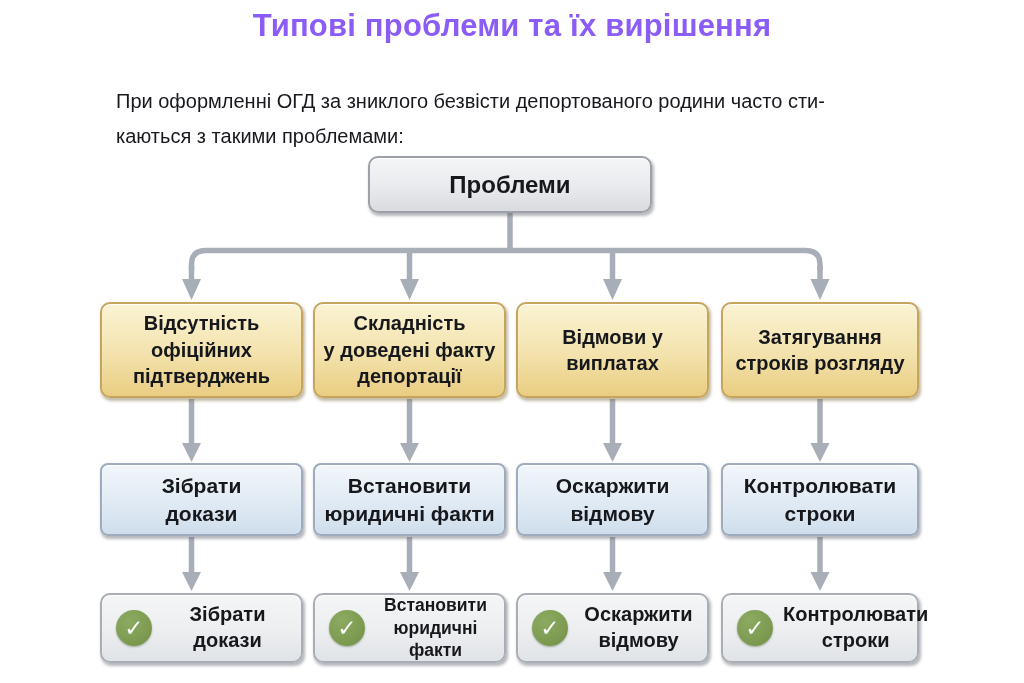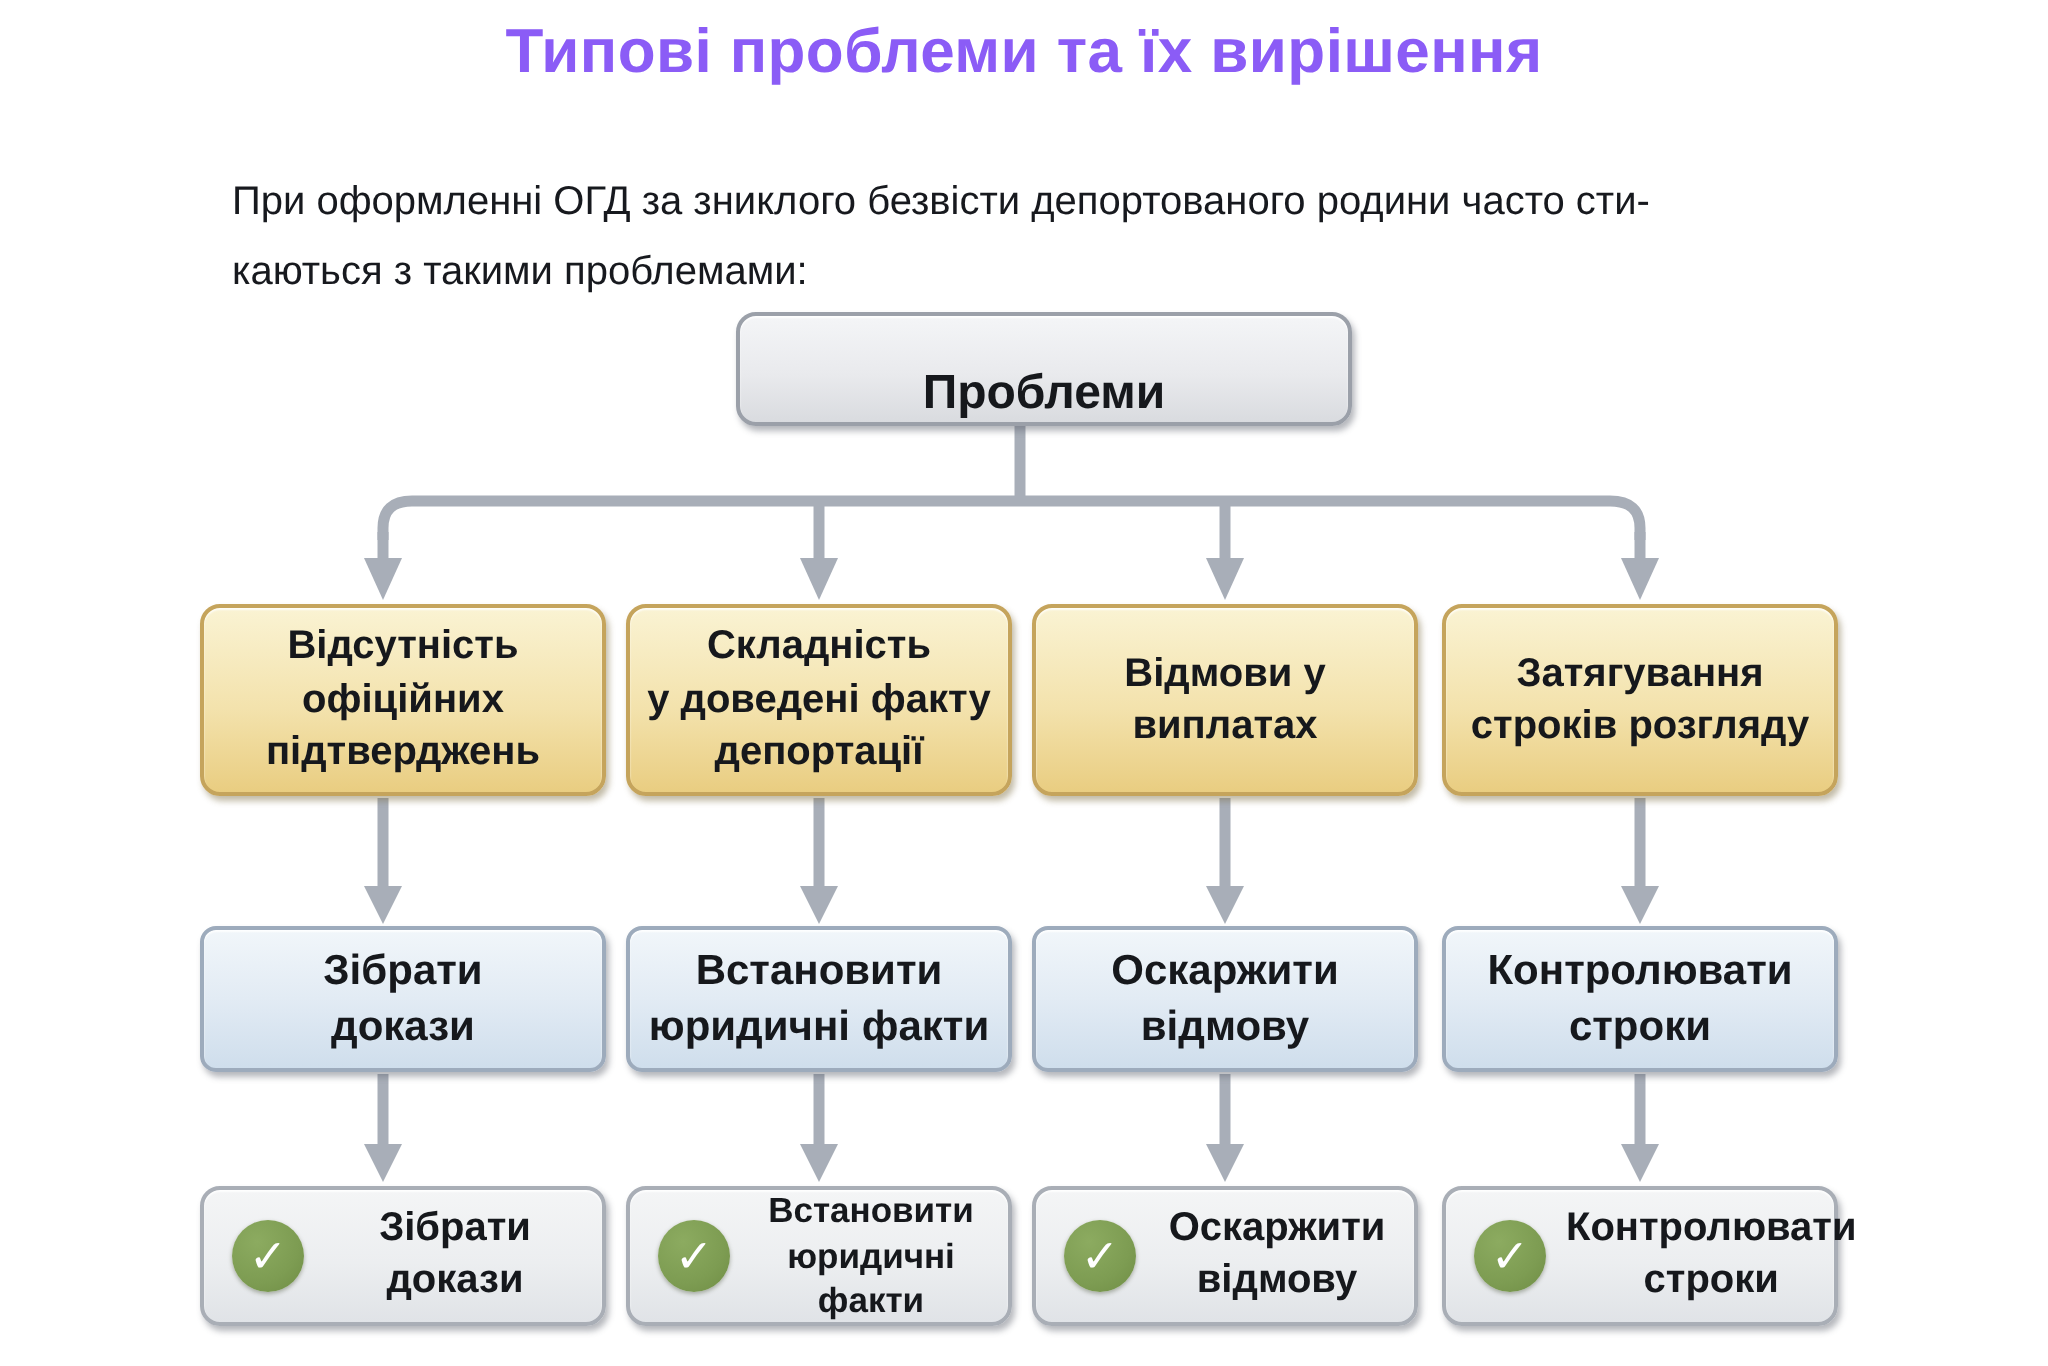--- a/index.html
+++ b/index.html
@@ -17,25 +17,24 @@
   }
   svg.connectors{position:absolute;left:0;top:0;z-index:1;}
   .box{
     position:absolute;z-index:2;box-sizing:border-box;
     display:flex;align-items:center;justify-content:center;
     text-align:center;font-weight:bold;
     border-radius:10px;
   }
   .pre{white-space:pre-line;}
   .root-box{
-    left:368px;top:156px;width:308px;height:57px;
+    left:368px;top:156px;width:284px;height:57px;
     background:linear-gradient(180deg,#f4f5f7 0%,#e9eaed 55%,#d9dbdf 100%);
     border:2px solid #9ba0a9;font-size:24px;
     box-shadow:1.5px 2.5px 3px rgba(90,96,106,.45), inset 0 1px 1px rgba(255,255,255,.9);
-    align-items:flex-end;
   }
   .problem{
     top:302px;height:96px;font-size:20px;line-height:1.32;
     background:linear-gradient(180deg,#faf3d3 0%,#f3e2ac 55%,#e9cd81 100%);
     border:2px solid #c5a45c;
     box-shadow:1.5px 2.5px 3px rgba(120,104,60,.45), inset 0 1px 1px rgba(255,255,255,.85);
   }
   .solution{
     top:463px;height:73px;font-size:21px;line-height:1.3;
     background:linear-gradient(180deg,#f1f6fa 0%,#e2ebf4 50%,#cfdeec 100%);

